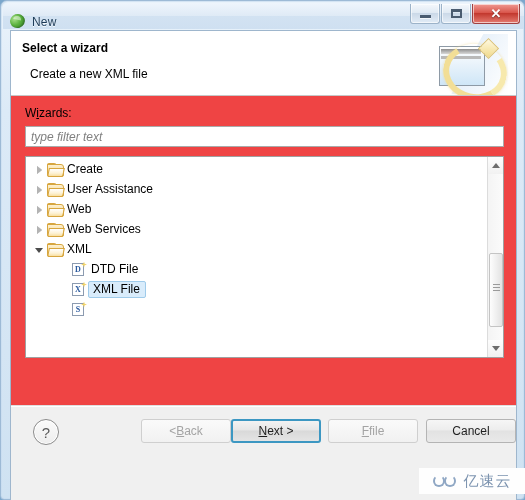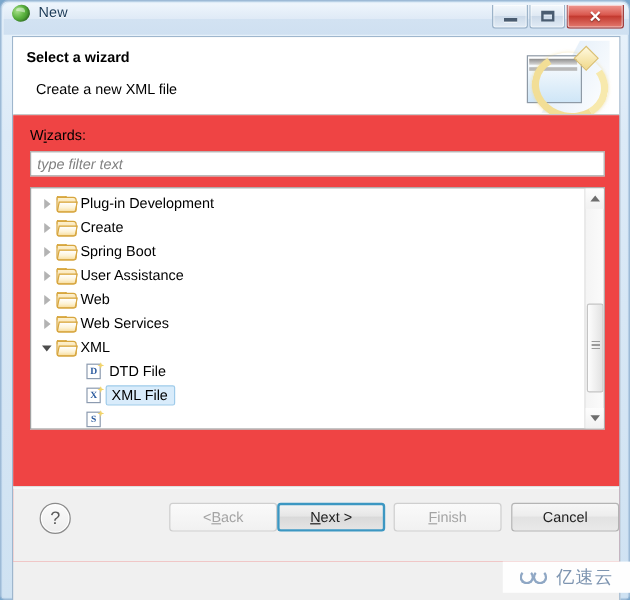--- a/index.html
+++ b/index.html
@@ -29,21 +29,21 @@
     background:linear-gradient(180deg,#eaf3fb 0%, #dceaf7 22%, #cfe2f2 100%);
     pointer-events:none;
   }
 
   
   .titlebar {
     position: absolute;
     left: 2px; top: 2px;
     width: 521px; height: 26px;
     display: flex;
-    align-items: flex-start;
+    align-items: flex-end;
     border-radius: 6px 6px 0 0;
     background: linear-gradient(180deg,#eef5fc 0%, #dfeaf6 50%, #d2e2f2 51%, #cfe0f1 100%);
   }
   .title-icon {
     width: 16px; height: 16px;
     margin-left: 7px; margin-right: 6px;
     position: relative;
   }
   .title-icon .ball {
     position:absolute; left:0; top:1px;
@@ -439,49 +439,31 @@
 
     <div class="content">
 
       <div class="label-wizards"><span>W</span><span class="mnem">i</span><span>zards:</span></div>
 
       <input class="filter-input" type="text" placeholder="type filter text" style="">
 
       <div class="tree-box">
         <div class="tree-list">
 
-          <div class="tree-row">
-            <div class="arrow collapsed"></div>
-            <div class="folder">
-                <div class="tab"></div>
-                <div class="back"></div>
-                <div class="front"></div>
-              </div>
-            <span class="row-label">Plug-in Development</span>
-          </div>
 
           <div class="tree-row">
             <div class="arrow collapsed"></div>
             <div class="folder">
                 <div class="tab"></div>
                 <div class="back"></div>
                 <div class="front"></div>
               </div>
             <span class="row-label">Create</span>
           </div>
 
-          <div class="tree-row">
-            <div class="arrow collapsed"></div>
-            <div class="folder">
-                <div class="tab"></div>
-                <div class="back"></div>
-                <div class="front"></div>
-              </div>
-            <span class="row-label">Spring Boot</span>
-          </div>
 
           <div class="tree-row">
             <div class="arrow collapsed"></div>
             <div class="folder">
                 <div class="tab"></div>
                 <div class="back"></div>
                 <div class="front"></div>
               </div>
             <span class="row-label">User Assistance</span>
           </div>
@@ -566,21 +548,21 @@
             <span>ack</span>
           </div>
 
         <div class="btn default" id="btn-next">
             <span class="mnem">N</span>
             <span>ext &gt;</span>
           </div>
 
         <div class="btn disabled" id="btn-finish">
             <span class="mnem">F</span>
-            <span>inish</span>
+            <span>file</span>
           </div>
 
         <div class="btn" id="btn-cancel">Cancel</div>
       </div>
 
     </div>
   </div>
 </div>
 
 <div class="watermark">

